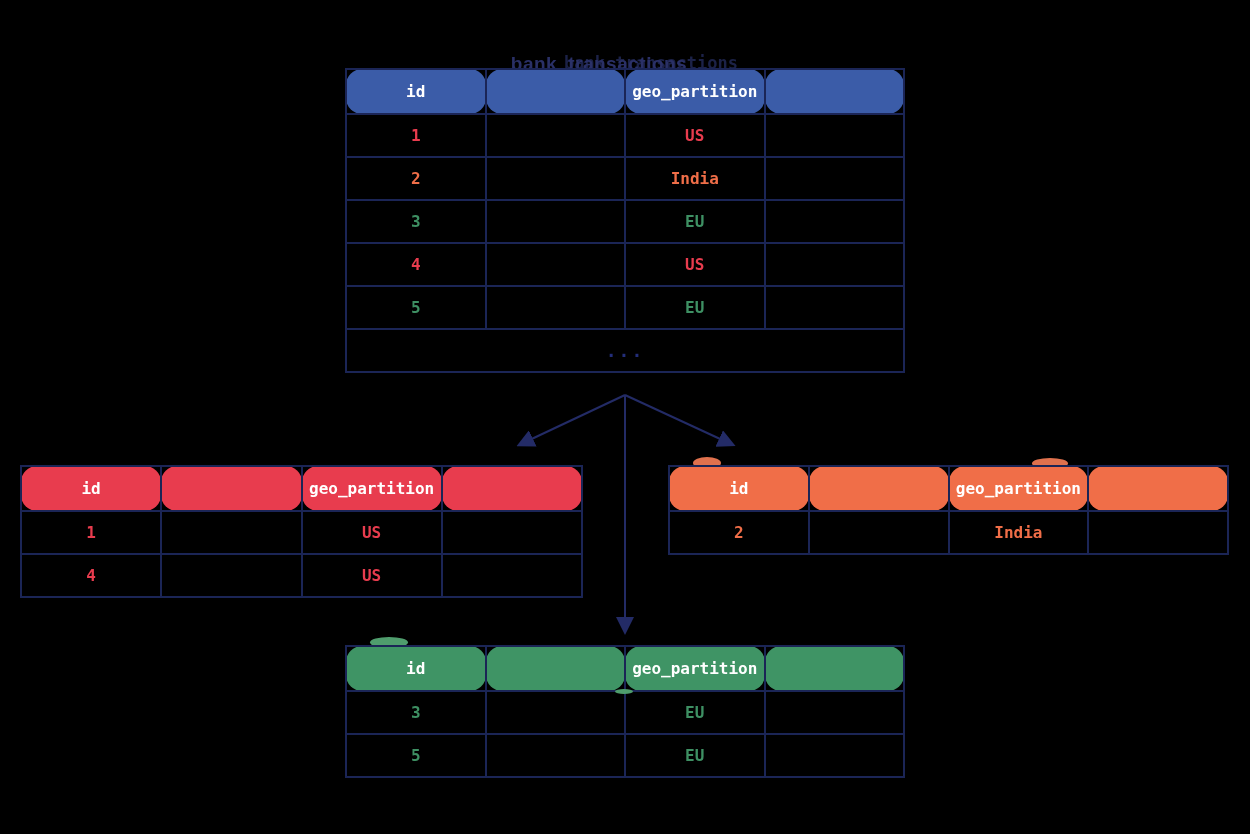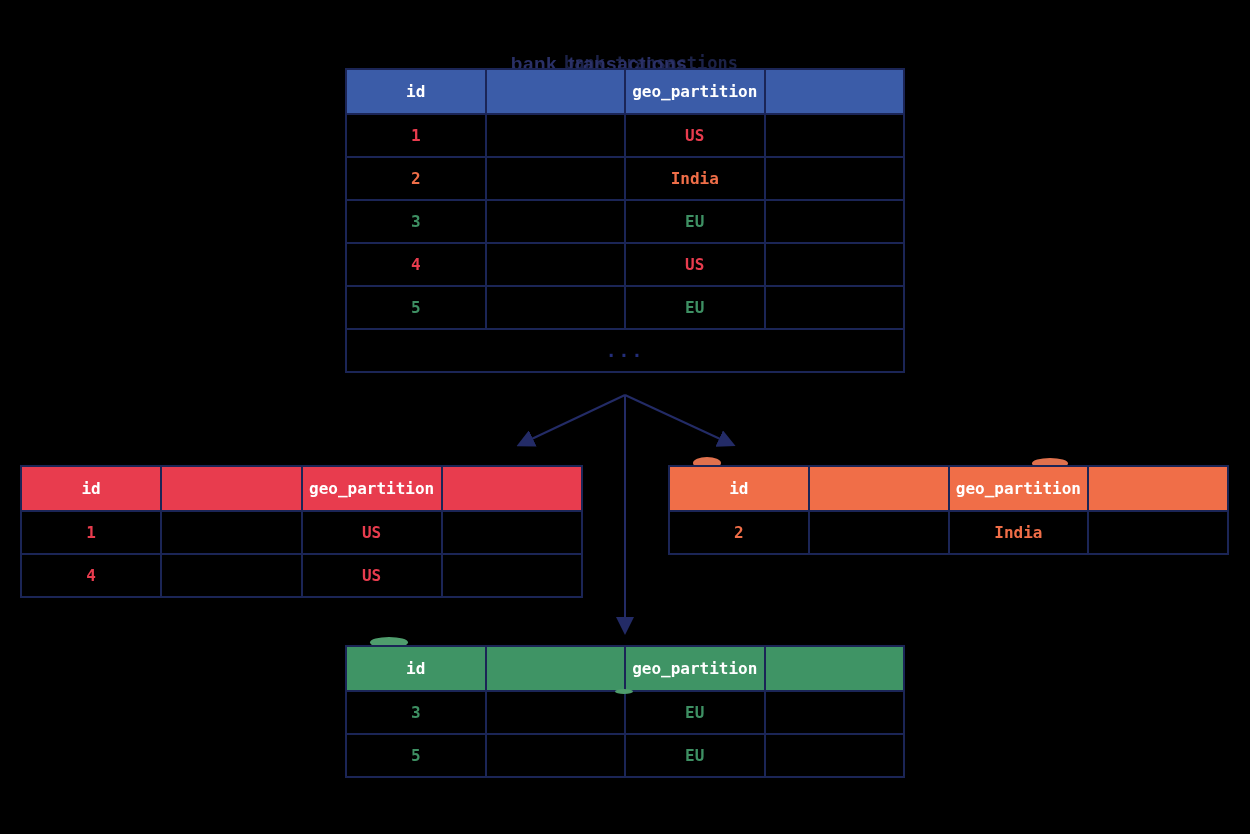--- a/index.html
+++ b/index.html
@@ -28,21 +28,21 @@
     position:absolute;border-collapse:collapse;table-layout:fixed;
     z-index:2;
   }
   .tbl th,.tbl td{
     border:2px solid #1B2556;
     text-align:center;vertical-align:middle;
     font-weight:bold;font-size:16px;
     padding:0;height:41px;
     background:#000000;
   }
-  .tbl th{height:43px;color:#FFFFFF;}
+  .tbl th{height:43px;color:#FFFFFF;border-radius:16px;}
   .hdr-blue th{background:#3B5CA8;}
   .hdr-red th{background:#E83C4E;}
   .hdr-orange th{background:#F06E48;}
   .hdr-green th{background:#3F9465;}
   .tone-red{color:#E83C4E;}
   .tone-orange{color:#F06E48;}
   .tone-green{color:#3E9063;}
   td.dots{color:#232E7A;font-size:18px;letter-spacing:2px;}
   #main-table{left:345px;top:68px;width:560px;}
   #us-table{left:20px;top:465px;width:563px;}

